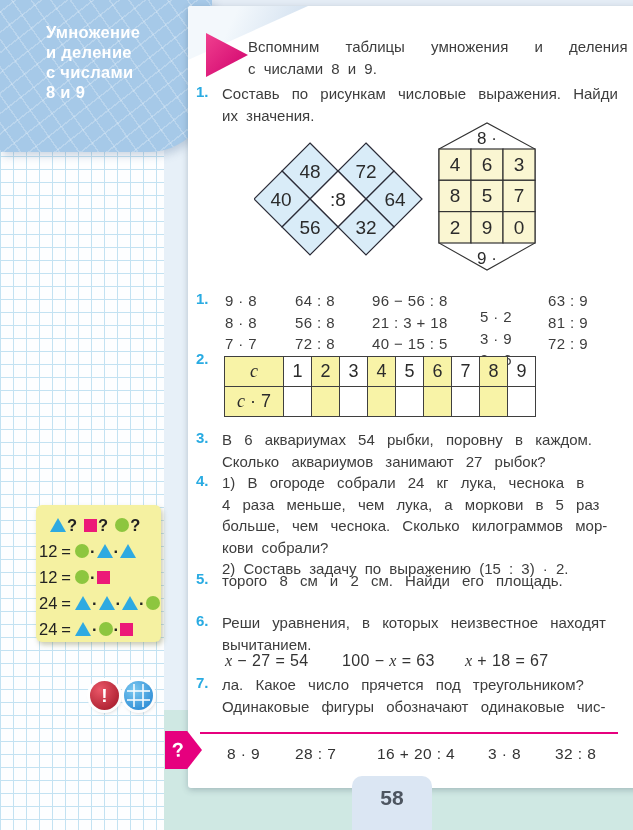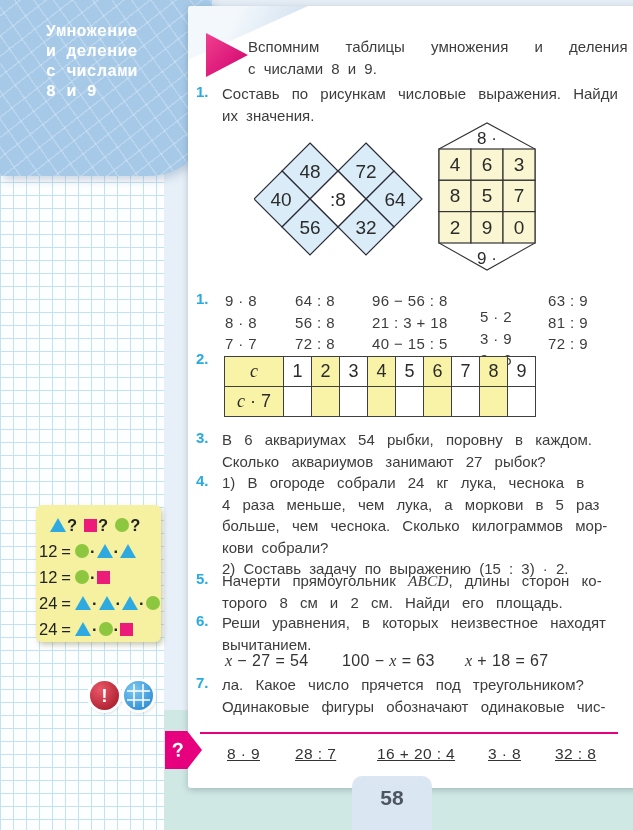--- a/index.html
+++ b/index.html
@@ -20,29 +20,28 @@
     position:absolute;left:188px;top:6px;width:486px;height:782px;
     background:#ffffff;border-radius:3px;overflow:hidden;
     box-shadow:0 2px 6px rgba(60,80,100,.3);
   }
   .curl{
     position:absolute;left:0;top:0;width:120px;height:54px;
     background:linear-gradient(115deg,#f3f8fc 35%,#cfdeee 92%);
     clip-path:polygon(0 0,100% 0,0 100%);
   }
   .title-box{
-    position:absolute;left:0;top:0;width:212px;height:176px;
+    position:absolute;left:0;top:0;width:212px;height:152px;
     background-color:#a6c9e8;
     background-image:
       repeating-linear-gradient(55deg,rgba(255,255,255,.22) 0 1.5px,transparent 1.5px 16px),
       repeating-linear-gradient(-38deg,rgba(255,255,255,.22) 0 1.5px,transparent 1.5px 16px);
     border-radius:0 0 64px 0;
     box-shadow:3px 4px 8px rgba(80,110,150,.28);
     z-index:1;
-    font-family:Liberation Mono, monospace;
   }
   .page{z-index:2;}
   .title-text{position:absolute;left:46px;top:22px;color:#fff;font-weight:bold;
     font-size:16.5px;line-height:20px;letter-spacing:.3px;}
 
   
   .intro-marker{position:absolute;left:18px;top:27px;width:42px;height:44px;
     background:linear-gradient(135deg,#f0408f,#cf006c);
     clip-path:polygon(0 0,100% 50%,0 100%);}
   .txt{color:#3d3d3d;font-size:15px;line-height:21.5px;white-space:nowrap;}
@@ -70,21 +69,21 @@
     font-size:18px;color:#2b2b2b;padding:0;}
   .ttable td.lab{width:58px;}
   .ttable td.yel{background:#f8f3a7;}
   .cit{font-style:italic;font-family:"Liberation Serif",serif;}
 
   .eqrow{position:absolute;top:646px;font-size:16px;color:#333;letter-spacing:.4px;white-space:nowrap;}
   .eqx{font-style:italic;font-family:"Liberation Serif",serif;}
   .eqa{left:37px;}.eqb{left:154px;}.eqc{left:277px;}
 
   .rule{position:absolute;left:12px;top:726px;width:418px;height:2px;background:#e6007e;}
-  .fexpr{position:absolute;top:739px;font-size:15.5px;color:#333;letter-spacing:.4px;white-space:nowrap;text-decoration:underline;}
+  .fexpr{position:absolute;top:739px;font-size:15.5px;color:#333;letter-spacing:.4px;white-space:nowrap;}
   .fx1{left:39px;}.fx2{left:107px;}.fx3{left:189px;}.fx4{left:300px;}.fx5{left:367px;}
 
   
   .note{position:absolute;left:36px;top:505px;width:125px;height:137px;background:#f5f1a1;
     border-radius:6px;box-shadow:2px 3px 5px rgba(110,110,50,.35);z-index:3;padding-top:7px;box-sizing:border-box;}
   .nline{display:flex;align-items:center;height:26px;padding-left:3px;font-size:16.5px;color:#222;font-weight:500;}
   .nline.hdr{padding-left:14px;}
   .tri{width:0;height:0;border-left:8px solid transparent;border-right:8px solid transparent;
     border-bottom:14px solid #2eaae1;display:inline-block;flex:none;}
   .sqr{width:13px;height:13px;background:#ec1a78;display:inline-block;flex:none;}
@@ -268,21 +267,20 @@
       <div class="txt ws8">4 раза меньше, чем лука, а моркови в 5 раз</div>
       <div class="txt ws8">больше, чем чеснока. Сколько килограммов мор-</div>
       <div class="txt ws4">кови собрали?</div>
       <div class="txt ws4">2) Составь задачу по выражению (15 : 3) · 2.</div>
     </div>
   </div>
 
   <div class="task" style="top:564px;">
     <span class="tnum">5.</span>
     <div class="tbody">
-      <div class="txt ws8"><span>Начерти прямоугольник </span><span class="mitalic">ABCD</span><span>, длины сторон ко-</span></div>
       <div class="txt ws8">торого 8 см и 2 см. Найди его площадь.</div>
     </div>
   </div>
 
   <div class="task" style="top:606px;">
     <span class="tnum">6.</span>
     <div class="tbody">
       <div class="txt ws8">Реши уравнения, в которых неизвестное находят</div>
       <div class="txt ws4">вычитанием.</div>
     </div>

